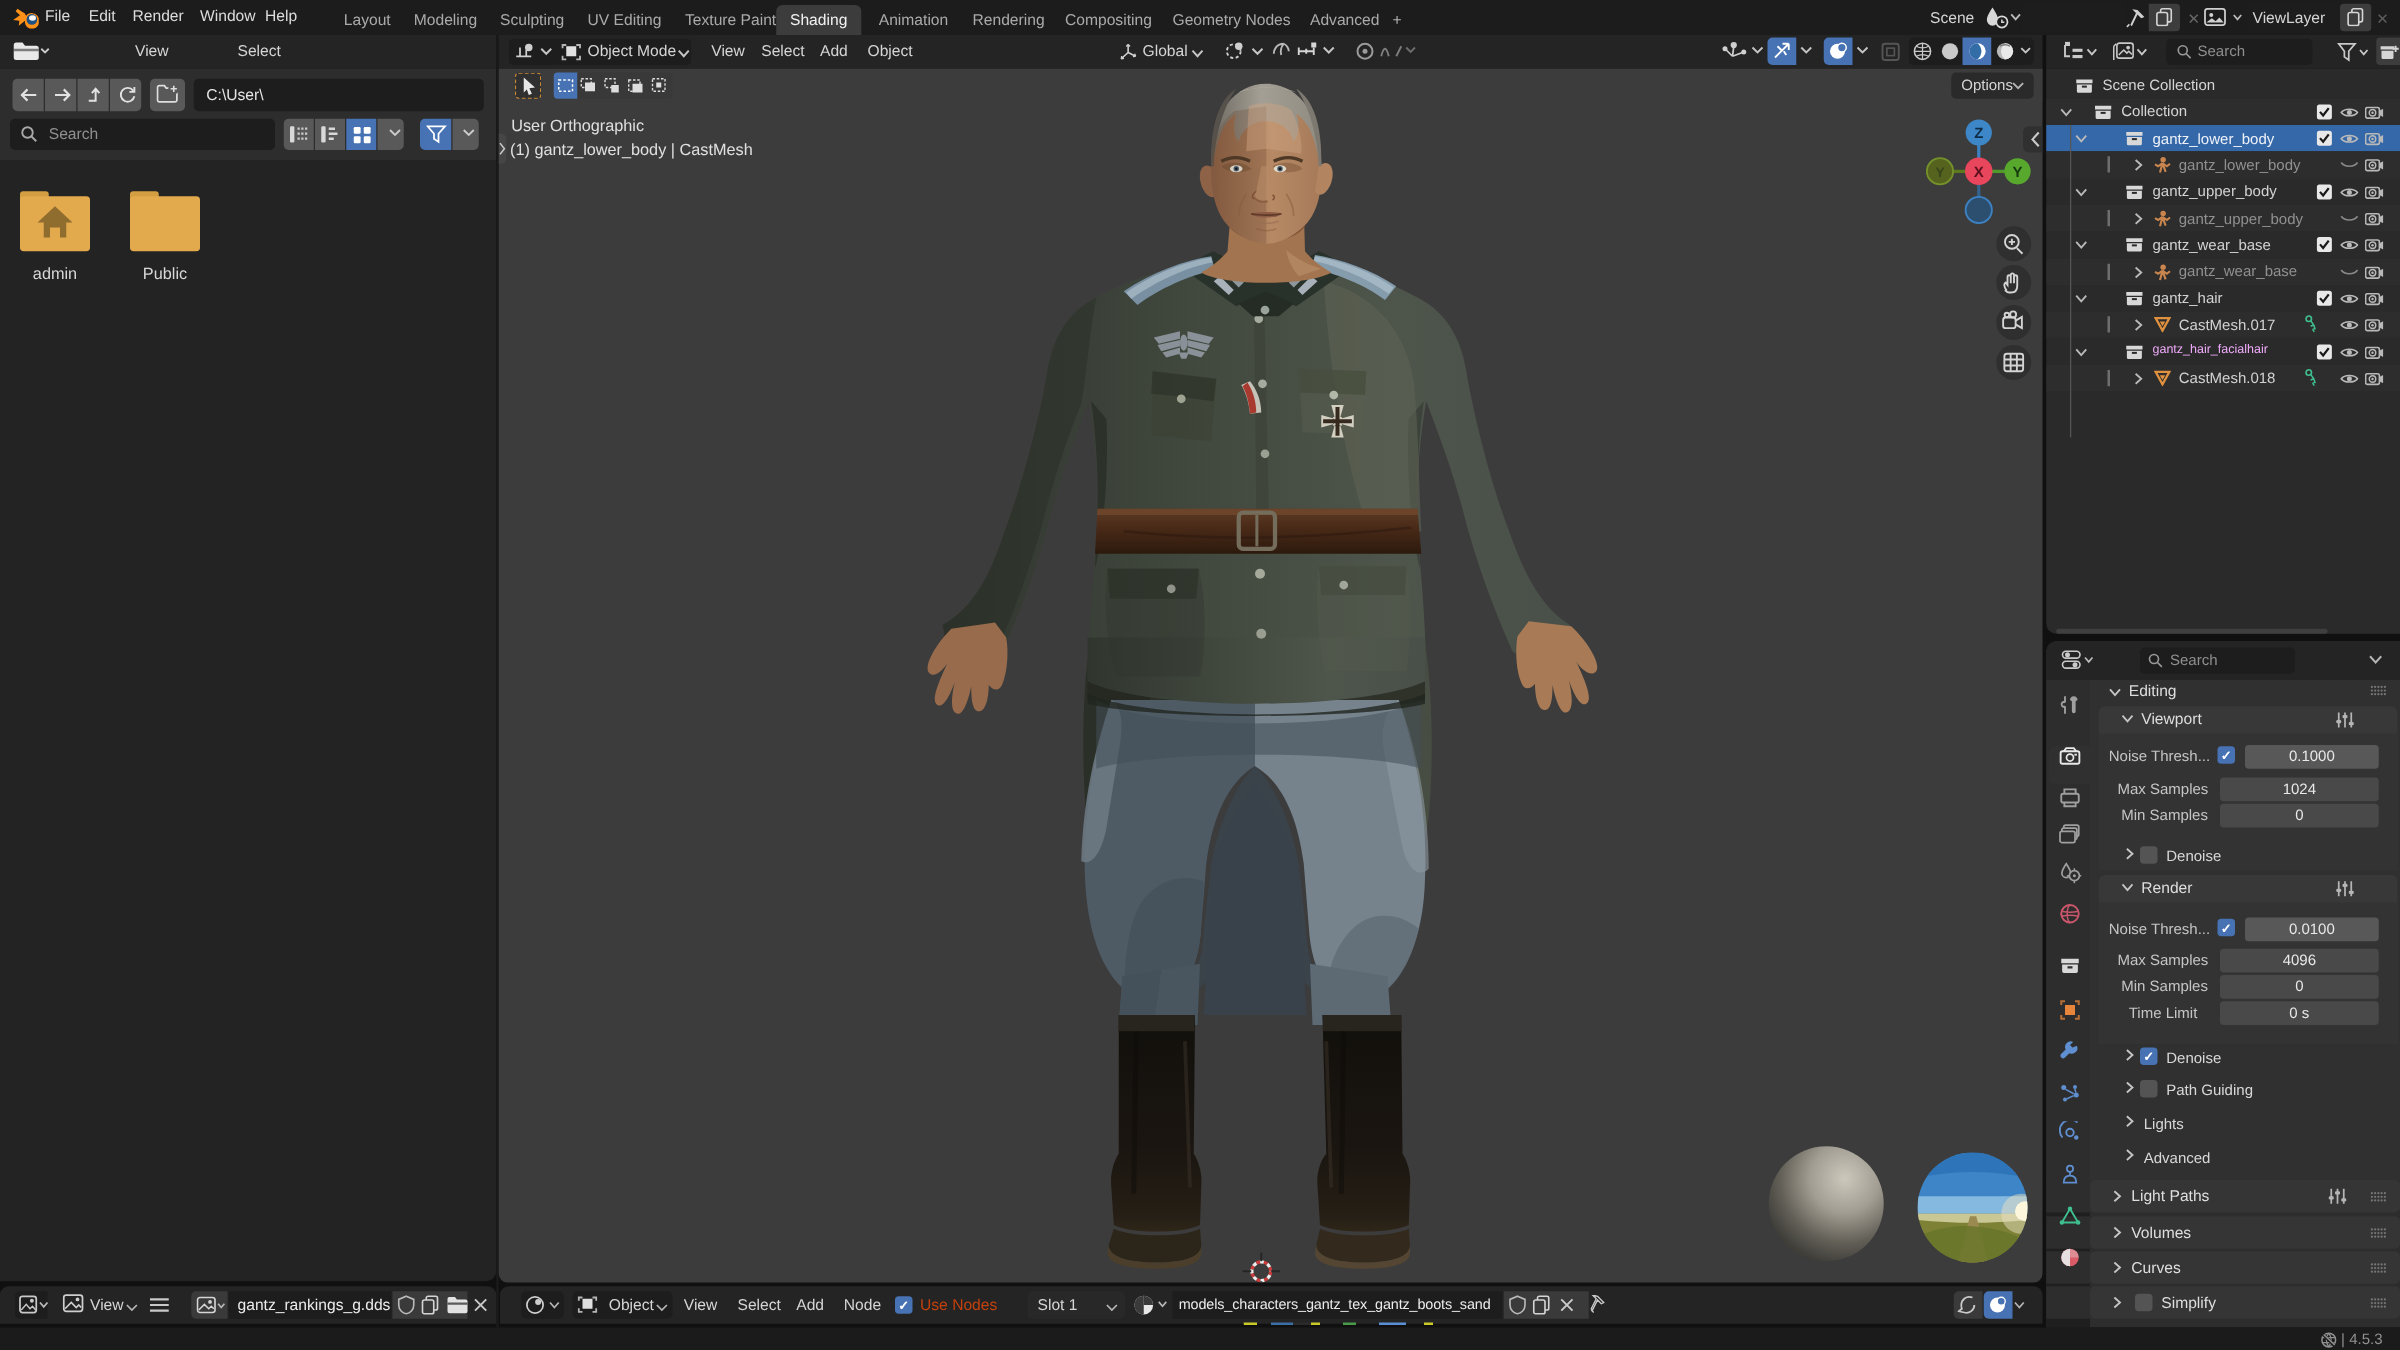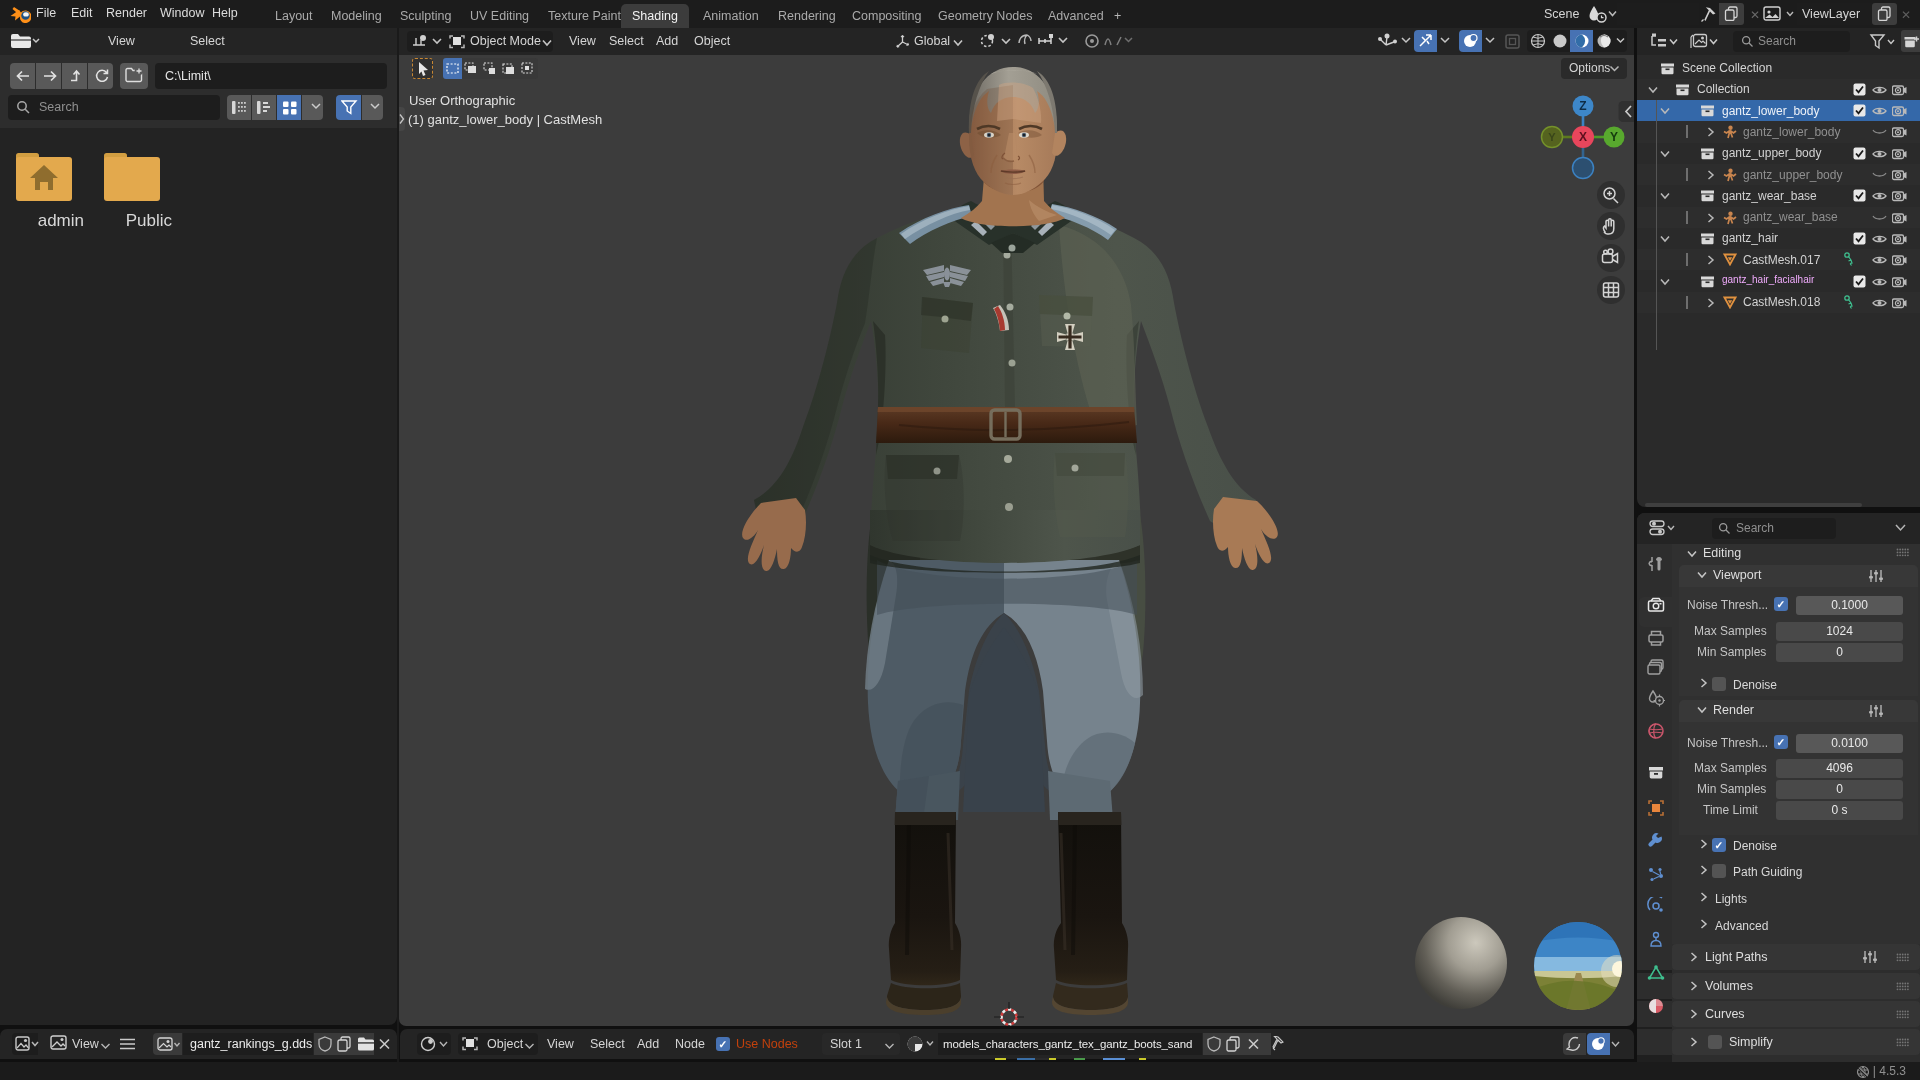--- a/index.html
+++ b/index.html
@@ -13,21 +13,21 @@
 .tab.active { background:#3c3c3c; color:#f2f2f2; }
 #fb-hdr { left:0; top:28px; width:397px; height:27px; background:#242424; }
 #fb-toolbar { left:0; top:55px; width:397px; height:73px; background:#2d2d2d; }
 #fb-content { left:0; top:128px; width:397px; height:897px; background:#232323; border-radius:0 0 8px 0; }
 .fbtn { position:absolute; height:26px; background:#595959; }
 .fbtn.grp-l { border-radius:4px 0 0 4px; }
 .fbtn.grp-r { border-radius:0 4px 4px 0; }
 .fbtn.solo { border-radius:4px; }
 .blue { background:#4772b3 !important; }
 .darkfield { position:absolute; background:#1d1d1d; border-radius:4px; color:#e5e5e5; font-size:12.5px; }
-.folder-label { position:absolute; font-size:17px; color:#d8d8d8; text-align:right; width:80px; }
+.folder-label { position:absolute; font-size:13px; color:#d8d8d8; text-align:center; width:80px; }
 #vp-hdr { left:399px; top:28px; width:1235px; height:27px; background:#242424; }
 #vp { left:399px; top:55px; width:1235px; height:971px; background:#3c3c3c; border-radius:0 0 7px 7px; }
 #imged-hdr { left:0; top:1029px; width:397px; height:30px; background:#242424; border-radius:7px 7px 0 0; }
 #shader-hdr { left:400px; top:1029px; width:1234px; height:30px; background:#242424; border-radius:7px 7px 0 0; }
 #outl-hdr { left:1637px; top:28px; width:283px; height:27px; background:#242424; }
 #outliner { left:1637px; top:55px; width:283px; height:452px; background:#2a2a2a; border-radius:0 0 0 8px; }
 #props { left:1637px; top:513px; width:283px; height:549px; background:#2d2d2d; border-radius:8px 0 0 0; }
 #props-hdr { left:1637px; top:513px; width:283px; height:31px; background:#242424; border-radius:8px 0 0 0; }
 #props-tabs { left:1637px; top:544px; width:35px; height:518px; background:#1f1f1f; }
 .valuebox { position:absolute; height:19px; background:#585858; border-radius:3px; color:#e9e9e9; font-size:12px; line-height:19px; text-align:center; }
@@ -124,21 +124,21 @@
       <path d="M3 12.5 h5.5 V4 M5.5 6.5 L8.5 3 L11.5 6.5" stroke="#e2e2e2" stroke-width="1.6" fill="none"></path>
     </svg>
   <svg class="abs" style="left:94px;top:68px" width="15" height="15" viewBox="0 0 15 15">
       <path d="M12.5 4.5 a5.5 5.5 0 1 0 1 4.5 M13.5 1.5 v4 h-4" stroke="#e2e2e2" stroke-width="1.5" fill="none"></path>
     </svg>
   <svg class="abs" style="left:125px;top:66px" width="20" height="20" viewBox="0 0 20 20">
     <path d="M1 4 a1.5 1.5 0 0 1 1.5-1.5 h4 l1.5 2 h7 a1.5 1.5 0 0 1 1.5 1.5 V14 a1.5 1.5 0 0 1-1.5 1.5 h-12.5 a1.5 1.5 0 0 1-1.5-1.5 z" fill="none" stroke="#dedede" stroke-width="1.4"></path>
     <circle cx="14" cy="5" r="4.4" fill="#595959"></circle>
     <path d="M14 2.5 v5 M11.5 5 h5" stroke="#dedede" stroke-width="1.3"></path>
   </svg>
-  <div class="darkfield" style="left:155px;top:63px;width:232px;height:26px;line-height:26px;padding-left:10px">C:\Limit\</div>
+  <div class="darkfield" style="left:155px;top:63px;width:232px;height:26px;line-height:26px;padding-left:10px">C:\User\</div>
   <div class="darkfield" style="left:8px;top:95px;width:212px;height:25px;line-height:25px;padding-left:31px;color:#909090">Search</div>
   <svg class="abs" style="left:16px;top:100px" width="15" height="15" viewBox="0 0 15 15">
       <circle cx="6" cy="6" r="4.2" stroke="#a8a8a8" stroke-width="1.5" fill="none"></circle>
       <path d="M9.2 9.2 L13 13" stroke="#a8a8a8" stroke-width="1.5"></path>
     </svg>
   <div class="fbtn grp-l" style="left:227px;top:95px;width:24px;height:25px"></div>
   <div class="fbtn" style="left:252px;top:95px;width:24px;height:25px"></div>
   <div class="fbtn blue" style="left:277px;top:95px;width:24px;height:25px"></div>
   <div class="fbtn grp-r" style="left:302px;top:95px;width:21px;height:25px"></div>
   <svg class="abs" style="left:230px;top:99px" width="95" height="17" viewBox="0 0 95 17">

